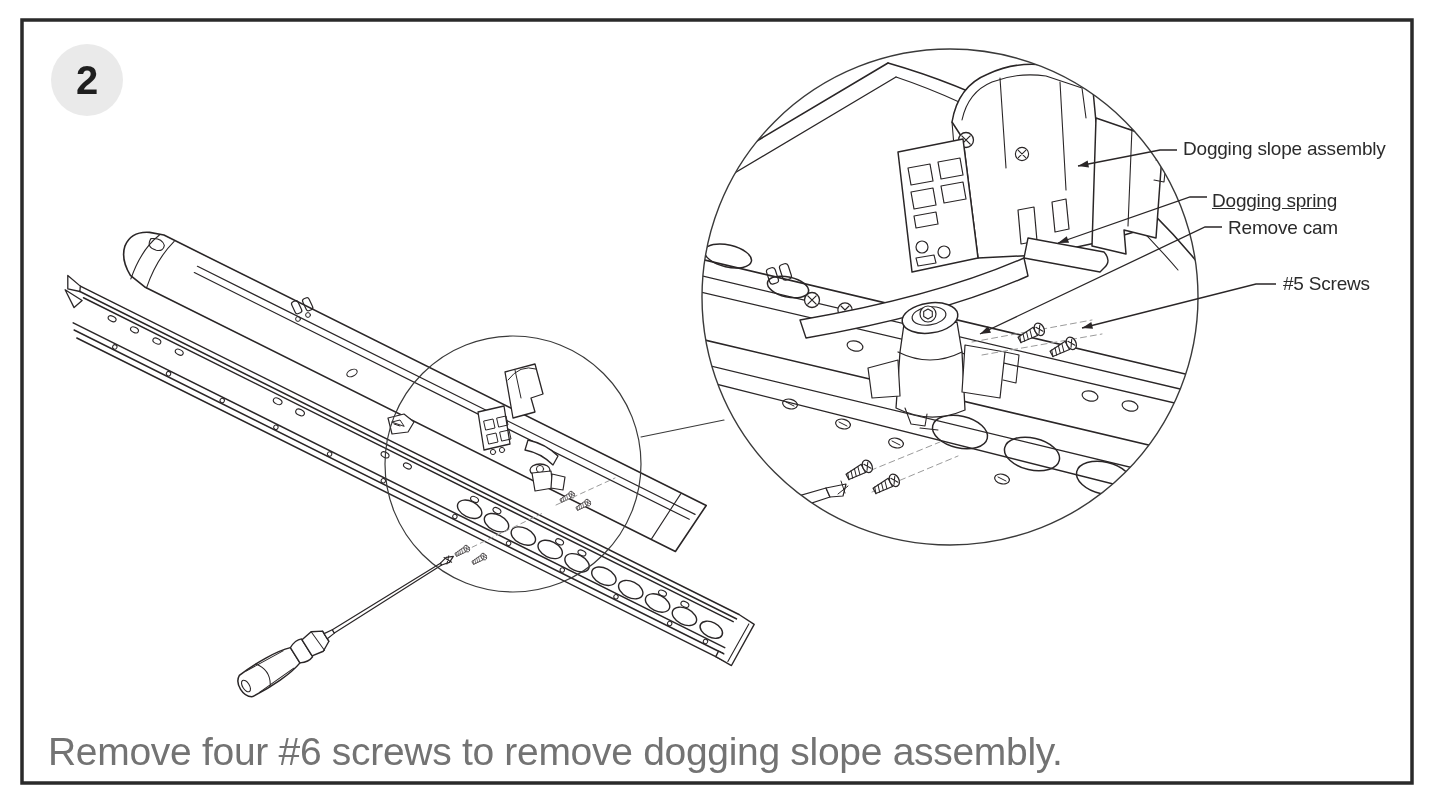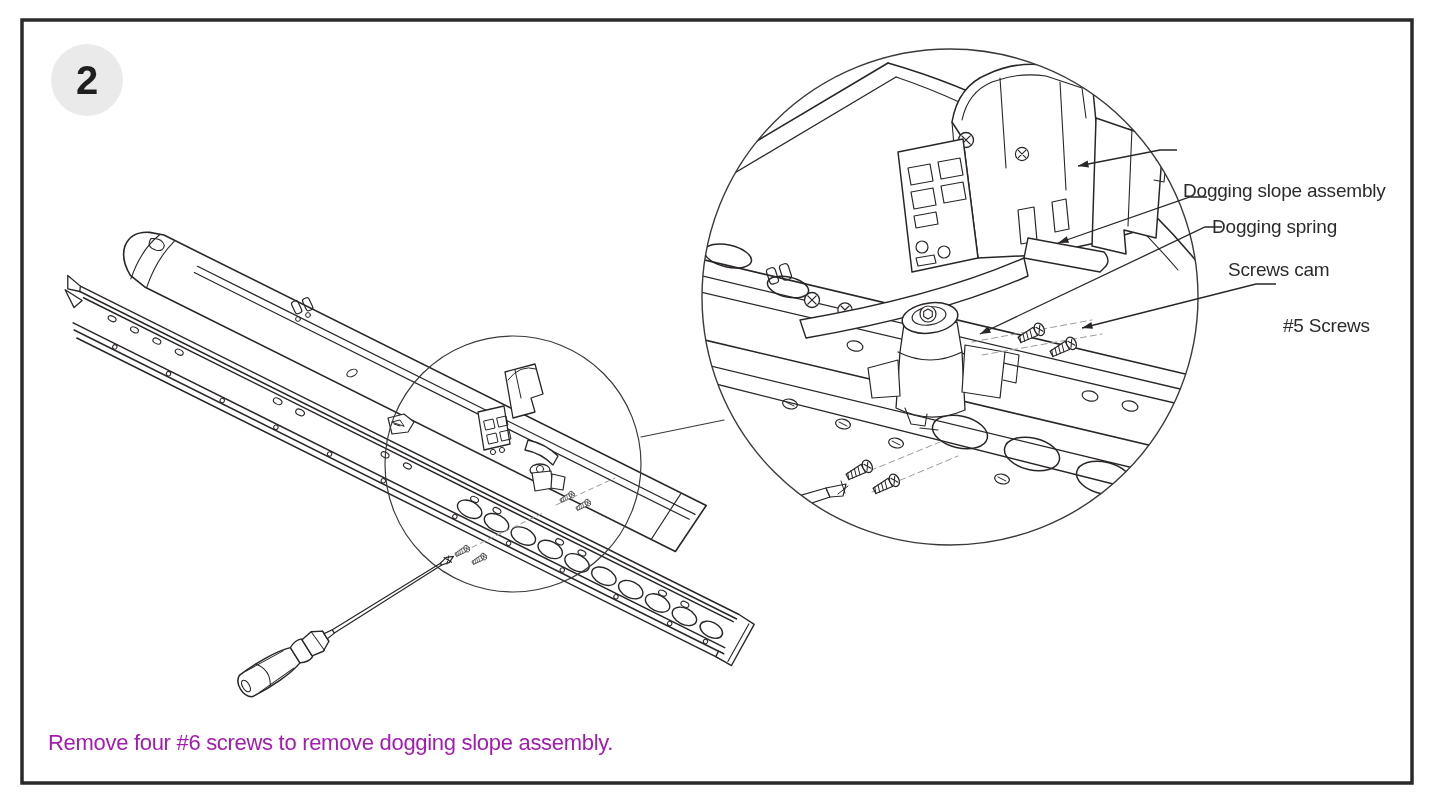--- a/index.html
+++ b/index.html
@@ -9,45 +9,44 @@
   }
   svg.art{position:absolute;left:0;top:0;width:1431px;height:812px;}
   .step-badge{
     position:absolute;left:51px;top:44px;width:72px;height:72px;border-radius:50%;
     background:#eaeaea;display:flex;align-items:center;justify-content:center;
     font-size:40px;font-weight:700;color:#1f1f1f;z-index:5;
   }
   .callout-label{
     position:absolute;z-index:5;font-size:19px;color:#2b2b2b;white-space:nowrap;
     letter-spacing:-0.2px;
-    margin-top:42px;
   }
   .lbl-slope{left:1183px;top:138px;}
-  .lbl-spring{left:1212px;top:174px;}
+  .lbl-spring{left:1212px;top:190px;text-decoration:underline;}
   .lbl-cam{left:1228px;top:217px;}
   .lbl-screws{left:1283px;top:273px;}
   .caption{
-    position:absolute;left:48px;top:730px;font-size:22px;color:#a21caf;
+    position:absolute;left:48px;top:730px;font-size:39px;color:#737373;
     letter-spacing:-0.3px;z-index:5;white-space:nowrap;
   }
   .ln{stroke:#2a2627;fill:none;}
   .fw{stroke:#2a2627;fill:#ffffff;}
 </style>
 </head>
 <body>
 
 <div class="canvas">
 
   <div class="step-badge">
     <span>2</span>
   </div>
 
   <div class="callout-label lbl-slope">Dogging slope assembly</div>
   <div class="callout-label lbl-spring">Dogging spring</div>
-  <div class="callout-label lbl-cam">Screws cam</div>
+  <div class="callout-label lbl-cam">Remove cam</div>
   <div class="callout-label lbl-screws">#5 Screws</div>
 
   <div class="caption">Remove four #6 screws to remove dogging slope assembly.</div>
 
   <svg class="art" viewBox="0 0 1431 812">
     <defs>
       <marker id="arrow" markerWidth="12" markerHeight="10" refX="0.5" refY="4" orient="auto" markerUnits="userSpaceOnUse">
         <path d="M0.5,4 L11,0.5 L11,7.5 Z" fill="#2a2627"></path>
       </marker>
 

